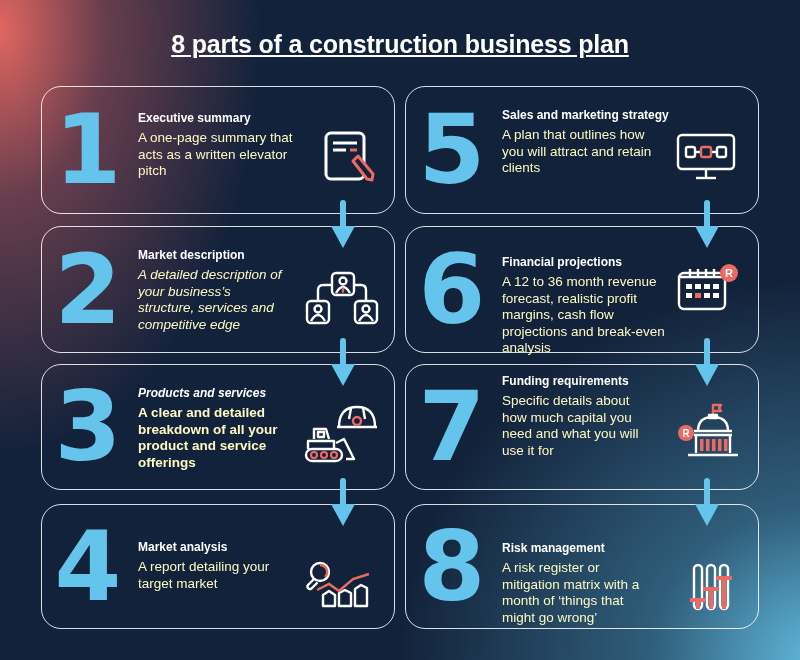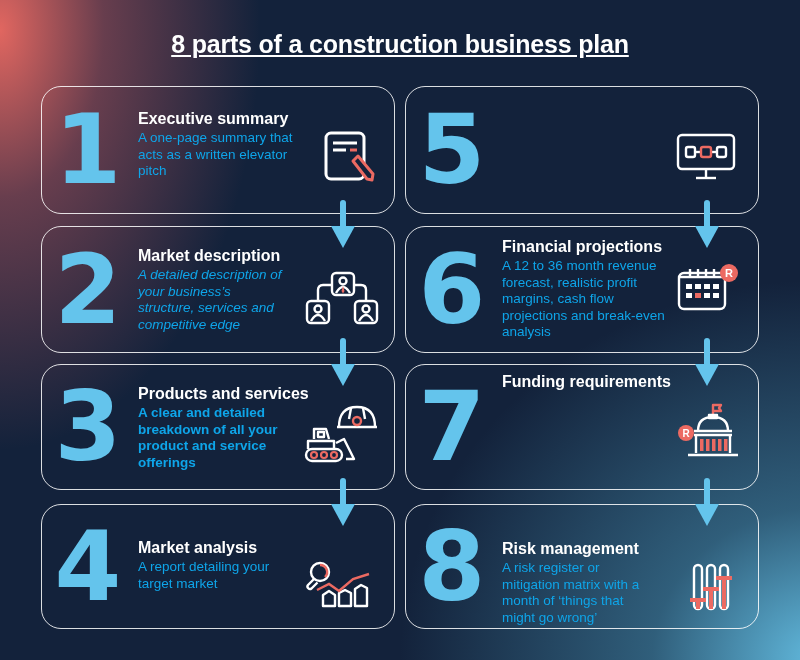--- a/index.html
+++ b/index.html
@@ -21,22 +21,22 @@
     position: absolute; width: 354px;
     border: 1.5px solid rgba(255,255,255,0.85); border-radius: 20px;
   }
   .num {
     position: absolute; left: 10px; top: 0; bottom: 0;
     width: 68px; display: flex; align-items: center; justify-content: center;
     font-family: "DejaVu Sans", sans-serif; font-weight: 700;
     font-size: 96px; color: #64c4ec; line-height: 1; letter-spacing: -4px;
   }
   .text { position: absolute; left: 96px; width: 182px; }
-  .heading { font-weight: 700; font-size: 16px; line-height: 17px; margin-bottom: 3px; }
-  .desc { font-size: 13.5px; line-height: 16.5px; color: #0ea5e9; }
+  .heading { font-weight: 700; font-size: 12px; line-height: 17px; margin-bottom: 3px; }
+  .desc { font-size: 13.5px; line-height: 16.5px; color: #fef9c3; }
   .icon { position: absolute; }
   .arrow { position: absolute; width: 24px; height: 50px; }
 </style>
 </head>
 <body>
 
 <div class="title">8 parts of a construction business plan</div>
 
 <div class="card" style="left:41px; top:86px; height:128px;">
   <div class="num">1</div>
@@ -73,21 +73,21 @@
       <circle cx="61" cy="38" r="3.5"></circle>
       <path d="M54 50 q7-12 14 0"></path>
     </g>
     <path d="M38 15 l-1.5 5 l1.5 2.5 l1.5 -2.5 z" fill="#ec6a62"></path>
   </svg>
 </div>
 
 <div class="card" style="left:41px; top:364px; height:126px;">
   <div class="num">3</div>
   <div class="text" style="top:20px;">
-    <div class="heading" style="width:200px;">Products and services</div>
+    <div class="heading" style="width:200px;font-style:italic;">Products and services</div>
     <div class="desc" style="width:150px;font-weight:bold;">A clear and detailed breakdown of all your product and service offerings</div>
   </div>
   <svg class="icon" style="left:262px; top:38px;" width="76" height="62" viewBox="0 0 76 62">
     <g fill="none" stroke="#fff" stroke-width="2.4" stroke-linejoin="round">
       <path d="M35 24 q0 -20 18 -20 q18 0 18 20"></path>
       <line x1="33" y1="24" x2="73" y2="24"></line>
       <line x1="47" y1="5" x2="45" y2="16"></line>
       <line x1="59" y1="5" x2="61" y2="16"></line>
       <path d="M10 36 V26 h12 l3 10"></path>
       <rect x="14" y="29" width="6" height="5"></rect>
@@ -116,38 +116,42 @@
       <path d="M34 46 V33 l6 -3 l6 3 v13 z"></path>
       <path d="M50 46 V29 l6 -4 l6 3 v18 z"></path>
     </g>
     <path d="M15 5 a7 7 0 0 1 5 12" fill="none" stroke="#ec6a62" stroke-width="2.4"></path>
     <path d="M12 30 l12 -6 l10 7 l14 -12 l16 -5" fill="none" stroke="#ec6a62" stroke-width="2.4"></path>
   </svg>
 </div>
 
 <div class="card" style="left:405px; top:86px; height:128px;">
   <div class="num">5</div>
+  <div class="text" style="top:20px;">
+    <div class="heading" style="width:170px;">Sales and marketing strategy</div>
+    <div class="desc" style="width:150px;">A plan that outlines how you will attract and retain clients</div>
+  </div>
   <svg class="icon" style="left:270px; top:46px;" width="62" height="50" viewBox="0 0 62 50">
     <g fill="none" stroke="#fff" stroke-width="2.4" stroke-linejoin="round">
       <rect x="2" y="2" width="56" height="34" rx="4"></rect>
       <line x1="30" y1="36" x2="30" y2="44"></line>
       <line x1="20" y1="45" x2="40" y2="45"></line>
       <rect x="10" y="14" width="9" height="10" rx="2"></rect>
       <rect x="41" y="14" width="9" height="10" rx="2"></rect>
       <line x1="19" y1="19" x2="25" y2="19"></line>
       <line x1="35" y1="19" x2="41" y2="19"></line>
     </g>
     <rect x="25" y="14" width="10" height="10" rx="2" fill="none" stroke="#ec6a62" stroke-width="2.4"></rect>
   </svg>
 </div>
 
 <div class="card" style="left:405px; top:226px; height:127px;">
   <div class="num">6</div>
   <div class="text" style="top:11px;">
-    <div class="heading" style="width:200px;">Financial projections</div>
+    <div class="heading" style="width:200px;margin-top:16px;">Financial projections</div>
     <div class="desc" style="width:170px;">A 12 to 36 month revenue forecast, realistic profit margins, cash flow projections and break-even analysis</div>
   </div>
   <svg class="icon" style="left:270px; top:36px;" width="66" height="52" viewBox="0 0 66 52">
     <g fill="none" stroke="#fff" stroke-width="2.4" stroke-linejoin="round">
       <rect x="3" y="10" width="46" height="36" rx="5"></rect>
       <line x1="3" y1="14" x2="49" y2="14"></line>
       <line x1="14" y1="6" x2="14" y2="14"></line>
       <line x1="22" y1="6" x2="22" y2="14"></line>
       <line x1="30" y1="6" x2="30" y2="14"></line>
       <line x1="38" y1="6" x2="38" y2="14"></line>
@@ -164,20 +168,21 @@
     <rect x="19" y="30" width="6" height="5" fill="#ec6a62"></rect>
     <circle cx="53" cy="10" r="9" fill="#ec6a62"></circle>
     <text x="53" y="14" text-anchor="middle" font-family="Liberation Sans, sans-serif" font-size="11" font-weight="700" fill="#fff">R</text>
   </svg>
 </div>
 
 <div class="card" style="left:405px; top:364px; height:126px;">
   <div class="num">7</div>
   <div class="text" style="top:8px;">
     <div class="heading" style="width:200px;">Funding requirements</div>
+    <div class="desc" style="width:150px;">Specific details about how much capital you need and what you will use it for</div>
   </div>
   <svg class="icon" style="left:270px; top:38px;" width="66" height="62" viewBox="0 0 66 62">
     <path d="M37 14 V2 h8 l-2 3 l2 3 h-8" fill="none" stroke="#ec6a62" stroke-width="2.4" stroke-linejoin="round"></path>
     <g fill="none" stroke="#fff" stroke-width="2.4" stroke-linejoin="round">
       <path d="M22 28 q0 -14 15 -14 q15 0 15 14"></path>
       <rect x="33" y="12" width="8" height="3"></rect>
       <line x1="18" y1="28" x2="56" y2="28"></line>
       <line x1="18" y1="32" x2="56" y2="32"></line>
       <line x1="20" y1="32" x2="20" y2="50"></line>
       <line x1="54" y1="32" x2="54" y2="50"></line>

